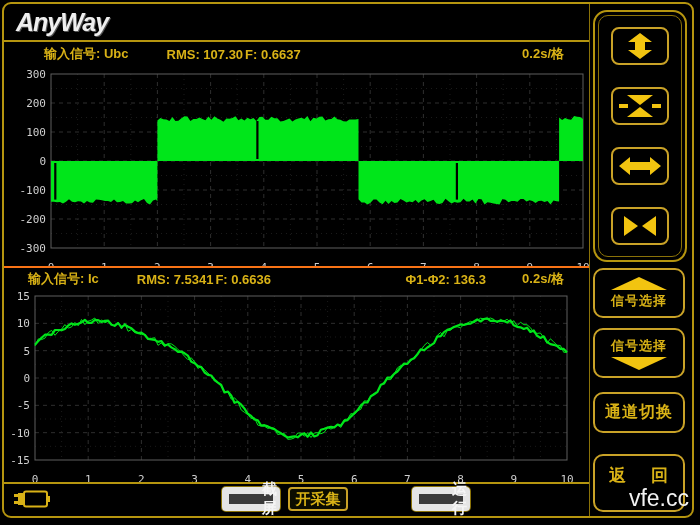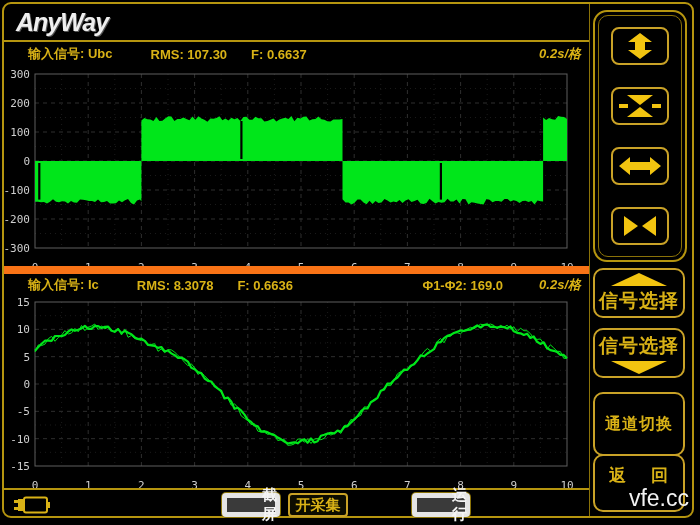--- a/index.html
+++ b/index.html
@@ -7,55 +7,55 @@
         font-family:"Liberation Sans",sans-serif;}
   .screen{position:absolute;left:2px;top:2px;width:692px;height:516px;
           border:2px solid #b5950f;border-radius:9px;box-sizing:border-box;background:#000;}
   
   .left-col{position:absolute;left:0;top:0;width:585px;height:100%;
             border-right:1px solid #8a7208;box-sizing:content-box;}
   .title-bar{height:36px;border-bottom:2px solid #b5950f;display:flex;align-items:center;}
   .logo{color:#efefef;font-size:25px;font-weight:bold;font-style:italic;margin-left:12px;
         letter-spacing:-1px;text-shadow:1px 1px 0 #555;}
   .hint{color:#d9b216;font-size:18px;font-weight:bold;margin-left:16px;letter-spacing:1px;}
-  .panel1{height:224px;border-bottom:8px solid #f97316;}
+  .panel1{height:224px;border-bottom:2px solid #f97316;padding-left:16px;}
   .panel2{height:214px;border-bottom:2px solid #b5950f;text-align:right;}
   .phdr{display:flex;align-items:center;font-weight:bold;font-size:13px;color:#d9b216;white-space:nowrap;}
   .panel1 .phdr{height:24px;} .panel2 .phdr{height:22px;}
-  .sig{margin-left:24px;} .m1{margin-left:38px;} .m2{margin-left:24px;}
-  .push{margin-left:auto;} .tb{margin-right:8px;font-style:italic;} .phase{margin-right:36px;}
+  .sig{margin-left:24px;} .m1{margin-left:38px;} .m2{margin-left:2px;}
+  .push{margin-left:auto;} .tb{margin-right:25px;} .phase{margin-right:36px;}
   svg.chart{display:block;}
   .tick{font:11px "DejaVu Sans Mono",monospace;fill:#cfcfcf;}
   
   .bottom-bar{position:relative;height:31px;}
   .bbtn{position:absolute;top:3px;height:24px;display:flex;align-items:center;justify-content:center;
         font-weight:bold;font-size:15px;border-radius:4px;cursor:pointer;box-sizing:border-box;}
-  .btn-grey{background:#3a3a3a;border:5px solid #e5e5e5;color:#f5f5f5;box-shadow:0 0 0 1px #8a7208;padding-left:37px;}
+  .btn-grey{background:#3a3a3a;border:7px solid #e5e5e5;color:#f5f5f5;box-shadow:0 0 0 1px #8a7208;padding-left:37px;}
   .btn-yellow{background:#0c0c00;border:2px solid #c9a227;color:#d9b216;}
   #btn-screenshot{left:218px;width:58px;}
   #btn-capture{left:284px;width:60px;}
   #btn-run{left:408px;width:58px;}
   .battery{position:absolute;left:10px;top:5px;}
   
   .sidebar{position:absolute;right:0;top:0;width:102px;height:100%;}
   .zoom-group{position:absolute;left:3px;top:6px;width:90px;height:248px;
               border:2px solid #b5950f;border-radius:14px;}
   .zoom-inner{position:absolute;left:3px;top:3px;right:3px;bottom:3px;border:1px solid #8a7208;
               border-radius:10px;display:flex;flex-direction:column;align-items:center;
               justify-content:space-around;}
   .zoom-btn{width:58px;height:38px;background:#000;border:2px solid #c9a227;border-radius:8px;
             display:flex;align-items:center;justify-content:center;cursor:pointer;box-sizing:border-box;}
   .side-btn{position:absolute;left:3px;width:92px;background:#000;border:2px solid #c9a227;
             border-radius:10px;box-sizing:border-box;display:flex;flex-direction:column;
             align-items:center;justify-content:center;cursor:pointer;color:#d9b216;
             font-weight:bold;}
-  .side-btn .lbl{font-size:19px;letter-spacing:1px;white-space:nowrap;}
+  .side-btn .lbl{font-size:13px;letter-spacing:1px;white-space:nowrap;}
   #btn-sig-up{top:264px;height:50px;}
   #btn-sig-down{top:324px;height:50px;}
-  #btn-channel{top:388px;height:64px;}
+  #btn-channel{top:388px;height:41px;}
   #btn-channel .lbl{font-size:16px;}
   #btn-back{top:450px;height:58px;flex-direction:row;align-items:flex-start;
             justify-content:space-between;padding:8px 14px 0 14px;}
   #btn-back .lbl{font-size:17px;}
   .tri-up{width:0;height:0;border-left:28px solid transparent;border-right:28px solid transparent;
           border-bottom:13px solid #f2c410;margin-bottom:2px;}
   .tri-down{width:0;height:0;border-left:28px solid transparent;border-right:28px solid transparent;
             border-top:13px solid #f2c410;margin-top:2px;}
   .watermark{position:absolute;right:3px;bottom:4px;color:#f2f2f2;font-size:23px;font-weight:normal;
              z-index:5;letter-spacing:0;}
@@ -135,23 +135,23 @@
             <path d="M539.1,95.0L539.1,51.5L542.1,54.0L545.1,51.9L548.1,53.3L551.1,53.8L554.1,50.1L557.1,50.8L560.1,51.0L563.0,53.0L563.0,95.0Z" fill="#00e61a"></path>
             <rect x="34.2" y="97.0" width="2.2" height="36.6" fill="#000"></rect>
             <rect x="236.3" y="55.0" width="2.2" height="38.0" fill="#000"></rect>
             <rect x="435.8" y="97.0" width="2.2" height="36.6" fill="#000"></rect>
           </svg>
       </div>
 
       <div class="panel2">
         <div class="phdr">
           <span class="sig">输入信号: Ic</span>
-          <span class="m1">RMS: 8.3078</span>
+          <span class="m1">RMS: 7.5341</span>
           <span class="m2">F: 0.6636</span>
-          <span class="phase push">Φ1-Φ2: 169.0</span>
+          <span class="phase push">Φ1-Φ2: 136.3</span>
           <span class="tb">0.2s/格</span>
         </div>
         <svg class="chart" id="chart1" width="585" height="192">
             <line x1="57.6" y1="6" x2="57.6" y2="170" stroke="#1a1a1a" stroke-dasharray="1 4"></line>
             <line x1="110.8" y1="6" x2="110.8" y2="170" stroke="#1a1a1a" stroke-dasharray="1 4"></line>
             <line x1="164" y1="6" x2="164" y2="170" stroke="#1a1a1a" stroke-dasharray="1 4"></line>
             <line x1="217.2" y1="6" x2="217.2" y2="170" stroke="#1a1a1a" stroke-dasharray="1 4"></line>
             <line x1="270.4" y1="6" x2="270.4" y2="170" stroke="#1a1a1a" stroke-dasharray="1 4"></line>
             <line x1="323.6" y1="6" x2="323.6" y2="170" stroke="#1a1a1a" stroke-dasharray="1 4"></line>
             <line x1="376.8" y1="6" x2="376.8" y2="170" stroke="#1a1a1a" stroke-dasharray="1 4"></line>

